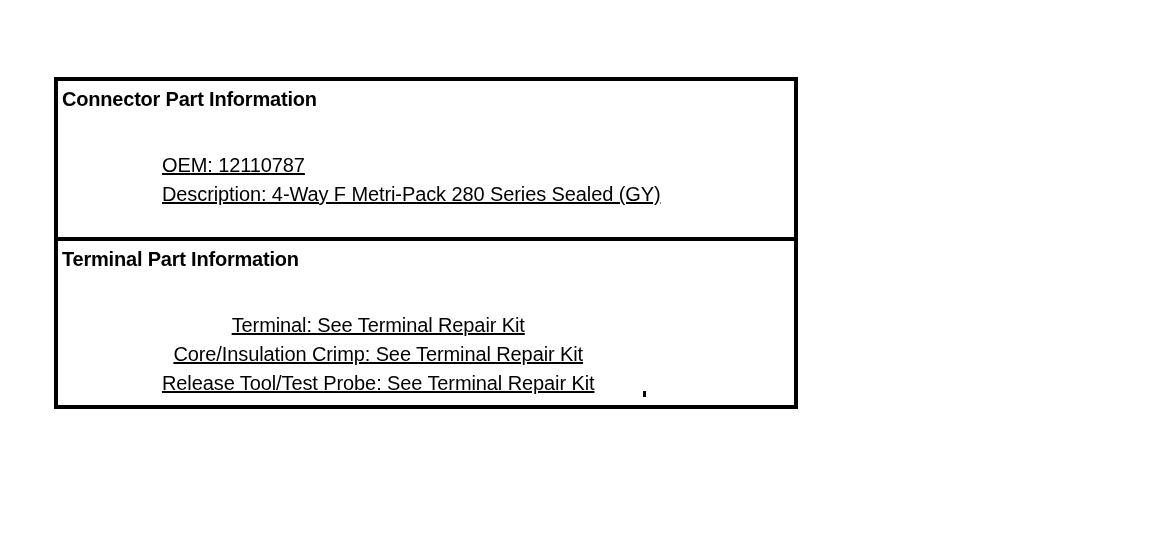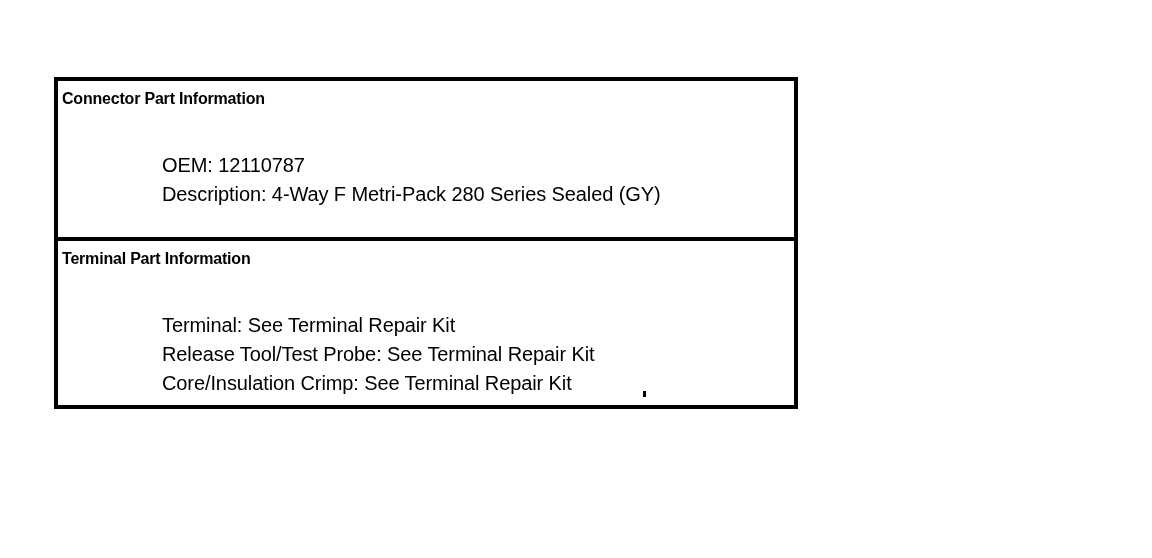--- a/index.html
+++ b/index.html
@@ -42,45 +42,46 @@
   }
 
   #terminal-section {
     height: 164px;
   }
 
   .section-heading {
     position: absolute;
     left: 4px;
     top: 6px;
-    font-size: 16px;
+    font-size: 20px;
     font-weight: bold;
     font-stretch: condensed;
     letter-spacing: -0.2px;
     white-space: nowrap;
     line-height: 24px;
   }
 
   .detail-list {
     position: absolute;
     left: 104px;
     margin: 0;
     padding: 0;
     list-style: none;
   }
 
   #connector-details { top: 70px; }
-  #terminal-details  { top: 70px; }
+  #terminal-details  { top: 70px; text-align: center; }
 
   .detail-line {
     font-size: 20px;
     font-weight: normal;
     line-height: 29px;
     white-space: nowrap;
     letter-spacing: -0.1px;
+    text-decoration: underline;
   }
 
   
   #tick-mark {
     position: absolute;
     left: 585px;
     top: 150px;
     width: 3px;
     height: 6px;
     background: #000000;
@@ -96,19 +97,19 @@
     <ul class="detail-list" id="connector-details">
       <li class="detail-line">OEM: 12110787</li>
       <li class="detail-line">Description: 4-Way F Metri-Pack 280 Series Sealed (GY)</li>
     </ul>
   </div>
 
   <div class="info-section" id="terminal-section">
     <div class="section-heading">Terminal Part Information</div>
     <ul class="detail-list" id="terminal-details">
       <li class="detail-line">Terminal: See Terminal Repair Kit</li>
+      <li class="detail-line">Core/Insulation Crimp: See Terminal Repair Kit</li>
       <li class="detail-line">Release Tool/Test Probe: See Terminal Repair Kit</li>
-      <li class="detail-line">Core/Insulation Crimp: See Terminal Repair Kit</li>
     </ul>
     <div id="tick-mark"></div>
   </div>
 
 </div>
 
 </body></html>

